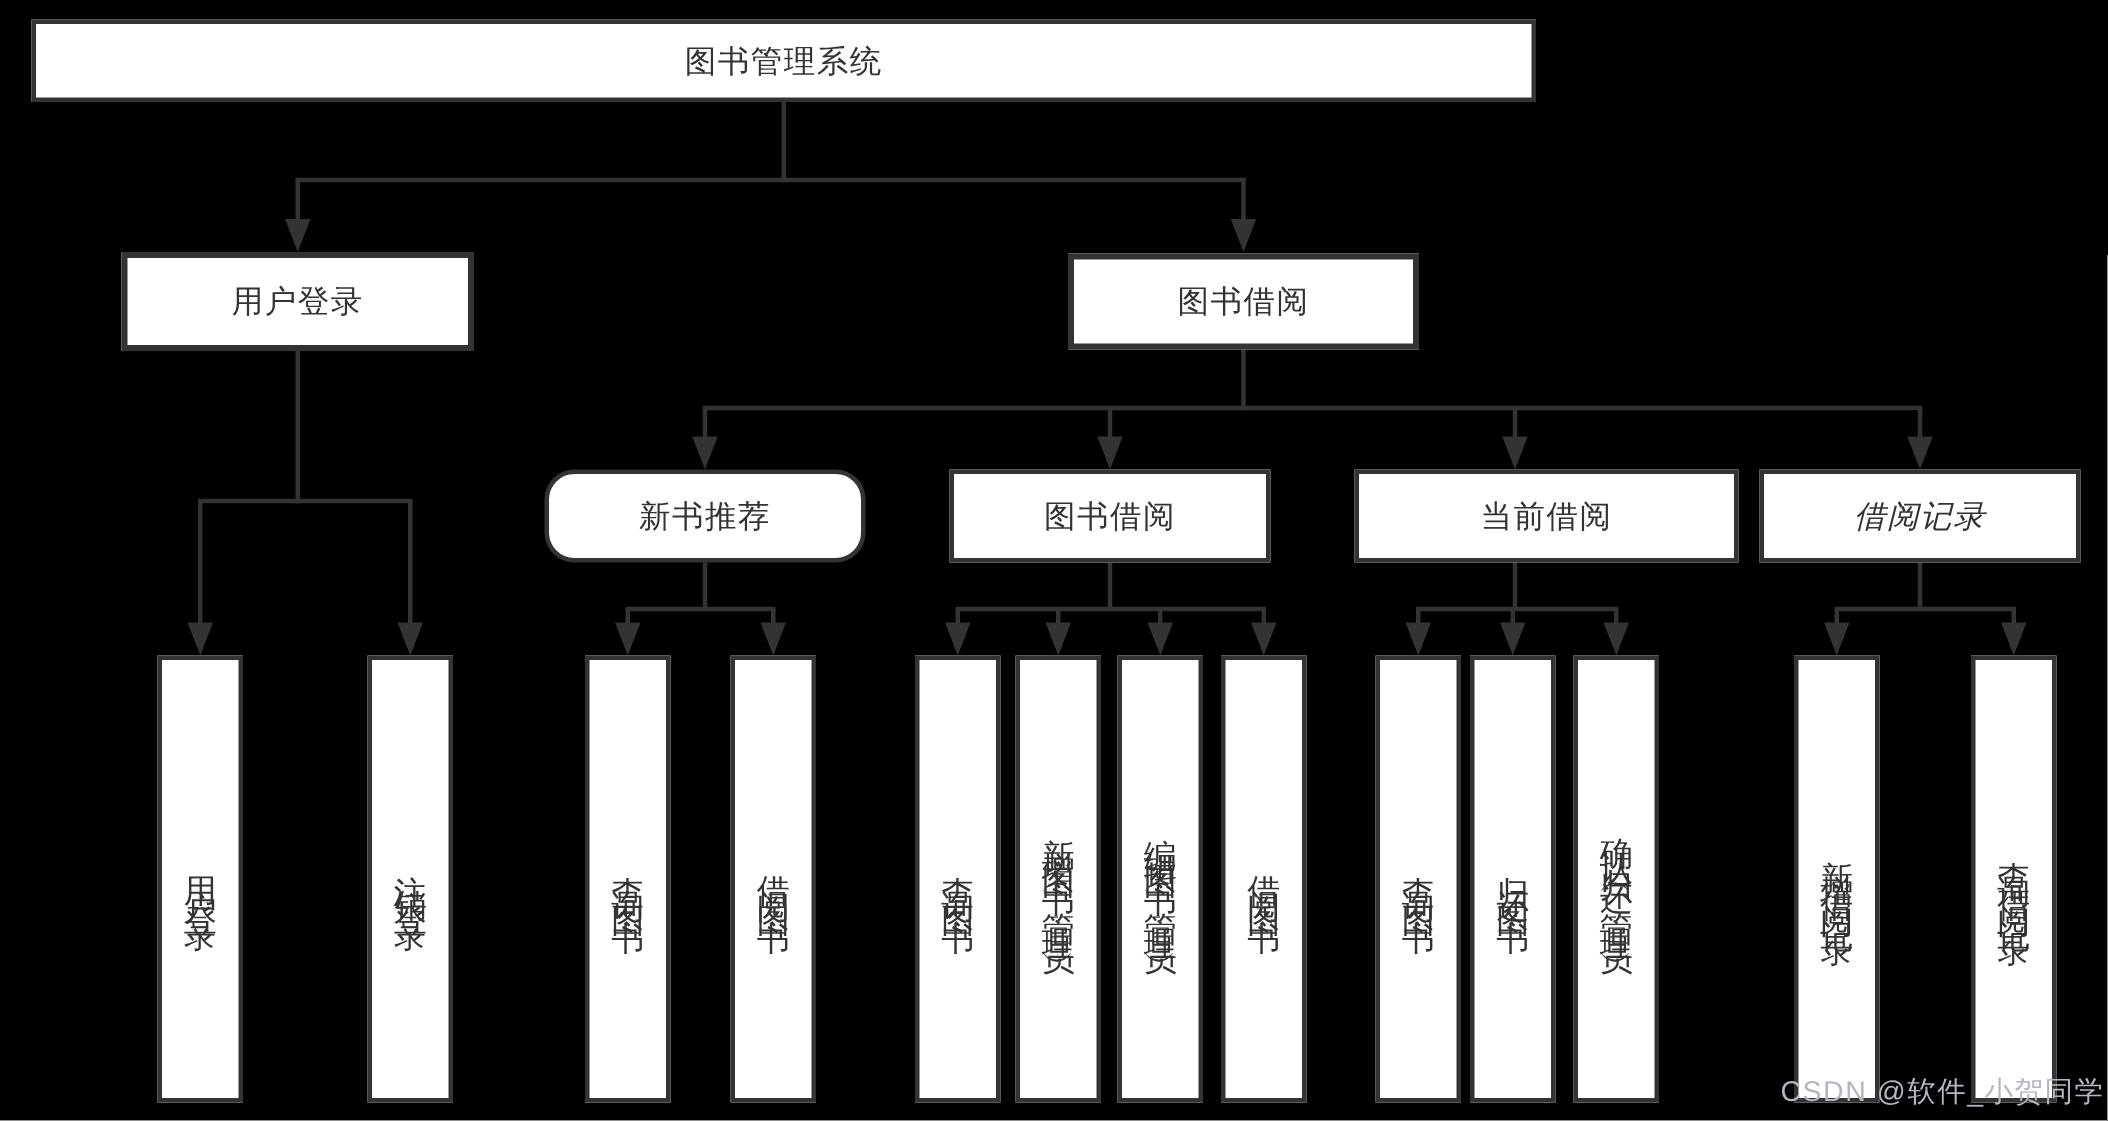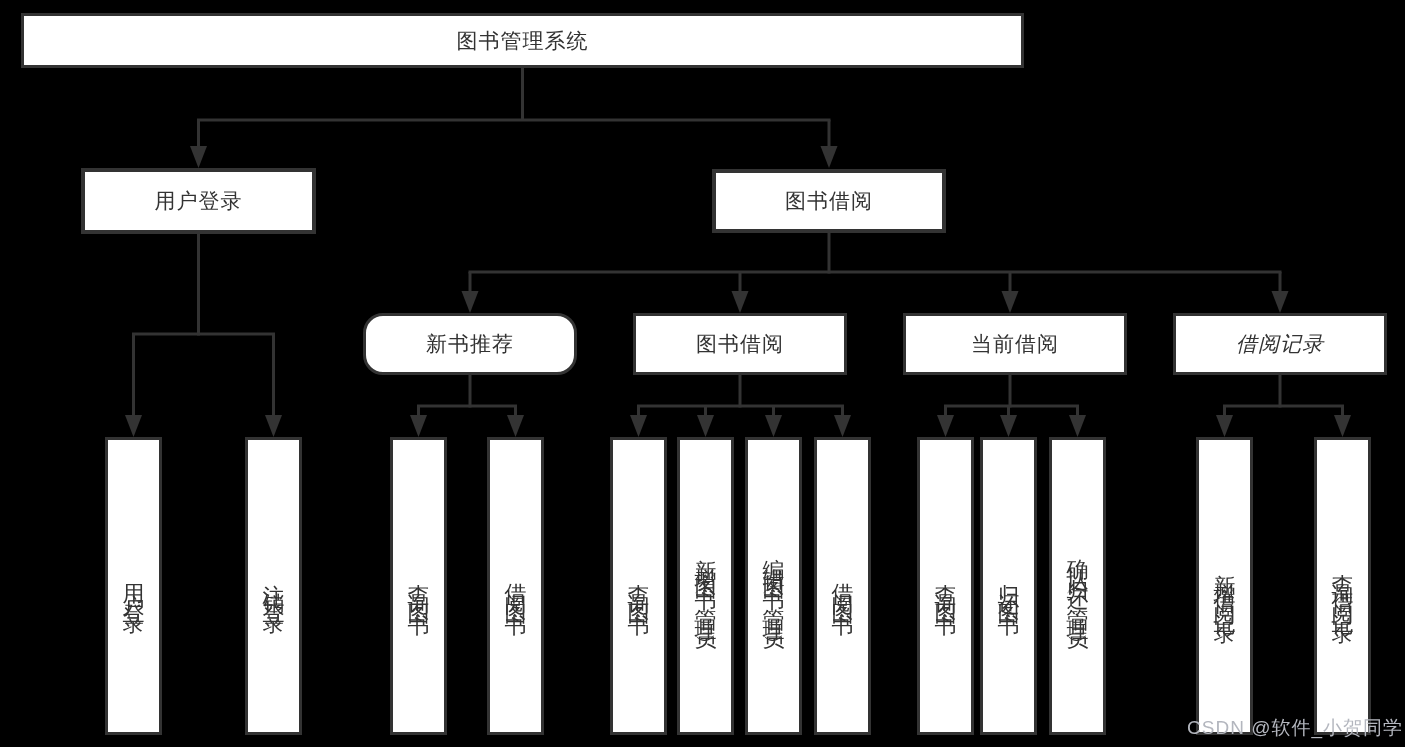--- a/index.html
+++ b/index.html
@@ -121,21 +121,21 @@
   <div class="box l2" style="left:712px;top:169px;width:234px;height:64px;">
     <span class="hlabel">图书借阅</span>
   </div>
 
   <div class="box" style="left:363px;top:313px;width:214px;height:62px;border-radius:20px;">
     <span class="hlabel">新书推荐</span>
   </div>
   <div class="box" style="left:633px;top:313px;width:214px;height:62px;">
     <span class="hlabel">图书借阅</span>
   </div>
-  <div class="box" style="left:903px;top:313px;width:224px;height:62px;">
+  <div class="box" style="left:903px;top:313px;width:256px;height:62px;">
     <span class="hlabel">当前借阅</span>
   </div>
   <div class="box" style="left:1173px;top:313px;width:214px;height:62px;font-style:italic;">
     <span class="hlabel">借阅记录</span>
   </div>
 
   <div class="box leaf" style="left:105px;top:437px;width:57px;height:298px;">
     <span class="vlabel">用户登录</span>
   </div>
   <div class="box leaf" style="left:245px;top:437px;width:57px;height:298px;">

